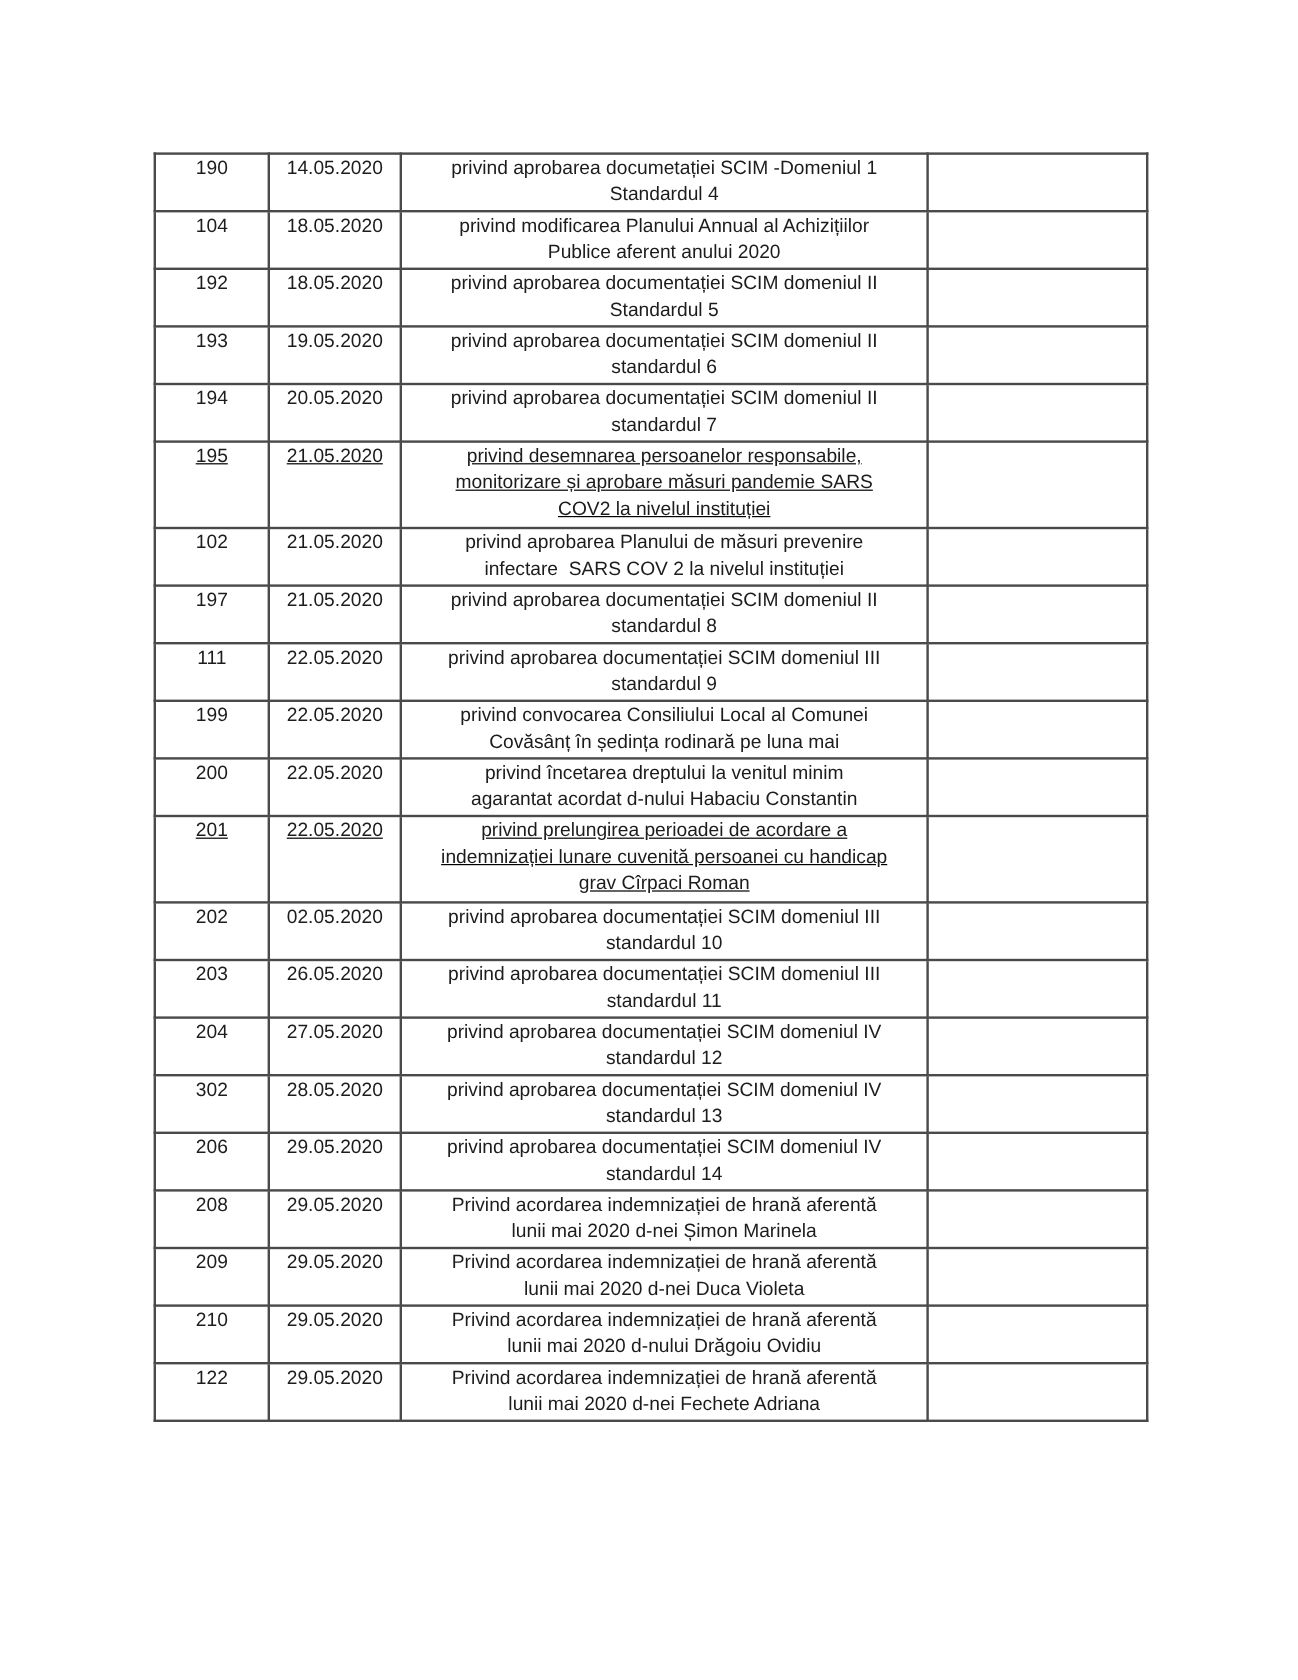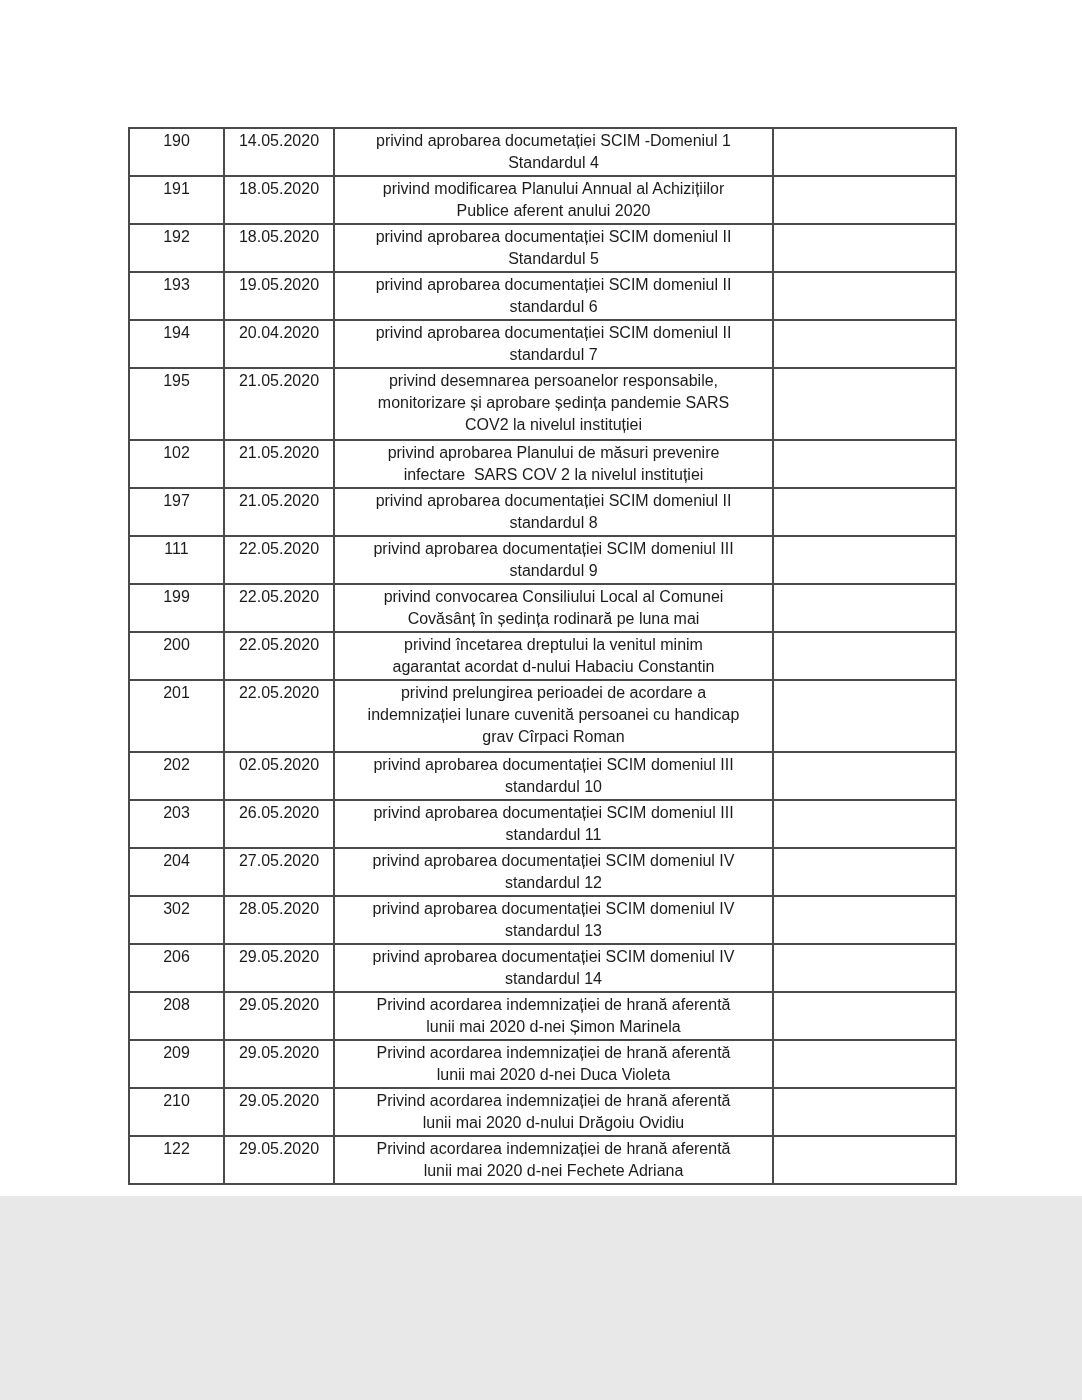--- a/index.html
+++ b/index.html
@@ -3,21 +3,21 @@
 <meta charset="utf-8">
 <style>
   html, body {
     margin: 0;
     padding: 0;
     background: #e8e8e8;
   }
   .page {
     position: relative;
     width: 1082px;
-    height: 1196px;
+    height: 1400px;
     background: #ffffff;
     font-family: "Liberation Sans", sans-serif;
     overflow: hidden;
   }
   table.doc-table {
     position: absolute;
     left: 128px;
     top: 127px;
     border-collapse: collapse;
     table-layout: fixed;
@@ -40,21 +40,21 @@
   td.cell-date {
     vertical-align: top;
     padding-top: 2px;
     margin-left: 44px;
   }
   td.cell-desc {
     white-space: pre-wrap;
     padding-top: 2px;
   }
   tr.rows-2 { height: 48px; }
-  tr.rows-3 { height: 72px; }
+  tr.rows-3 { height: 72px; text-decoration: underline; }
 </style>
 </head>
 <body>
 
 <div class="page">
   <table class="doc-table">
     <colgroup>
       <col style="width:95px">
       <col style="width:110px">
       <col style="width:439px">
@@ -62,21 +62,21 @@
     </colgroup>
     <tbody id="table-body">
         <tr class="rows-2">
     <td class="cell-num">190</td>
     <td class="cell-date">14.05.2020</td>
     <td class="cell-desc">privind aprobarea documetației SCIM -Domeniul 1
 Standardul 4</td>
     <td class="cell-note"></td>
   </tr>
         <tr class="rows-2">
-    <td class="cell-num">191</td>
+    <td class="cell-num">104</td>
     <td class="cell-date">18.05.2020</td>
     <td class="cell-desc">privind modificarea Planului Annual al Achizițiilor
 Publice aferent anului 2020</td>
     <td class="cell-note"></td>
   </tr>
         <tr class="rows-2">
     <td class="cell-num">192</td>
     <td class="cell-date">18.05.2020</td>
     <td class="cell-desc">privind aprobarea documentației SCIM domeniul II
 Standardul 5</td>
@@ -84,30 +84,30 @@
   </tr>
         <tr class="rows-2">
     <td class="cell-num">193</td>
     <td class="cell-date">19.05.2020</td>
     <td class="cell-desc">privind aprobarea documentației SCIM domeniul II
 standardul 6</td>
     <td class="cell-note"></td>
   </tr>
         <tr class="rows-2">
     <td class="cell-num">194</td>
-    <td class="cell-date">20.04.2020</td>
+    <td class="cell-date">20.05.2020</td>
     <td class="cell-desc">privind aprobarea documentației SCIM domeniul II
 standardul 7</td>
     <td class="cell-note"></td>
   </tr>
         <tr class="rows-3">
     <td class="cell-num">195</td>
     <td class="cell-date">21.05.2020</td>
     <td class="cell-desc">privind desemnarea persoanelor responsabile,
-monitorizare și aprobare ședința pandemie SARS
+monitorizare și aprobare măsuri pandemie SARS
 COV2 la nivelul instituției</td>
     <td class="cell-note"></td>
   </tr>
         <tr class="rows-2">
     <td class="cell-num">102</td>
     <td class="cell-date">21.05.2020</td>
     <td class="cell-desc">privind aprobarea Planului de măsuri prevenire
 infectare  SARS COV 2 la nivelul instituției</td>
     <td class="cell-note"></td>
   </tr>

